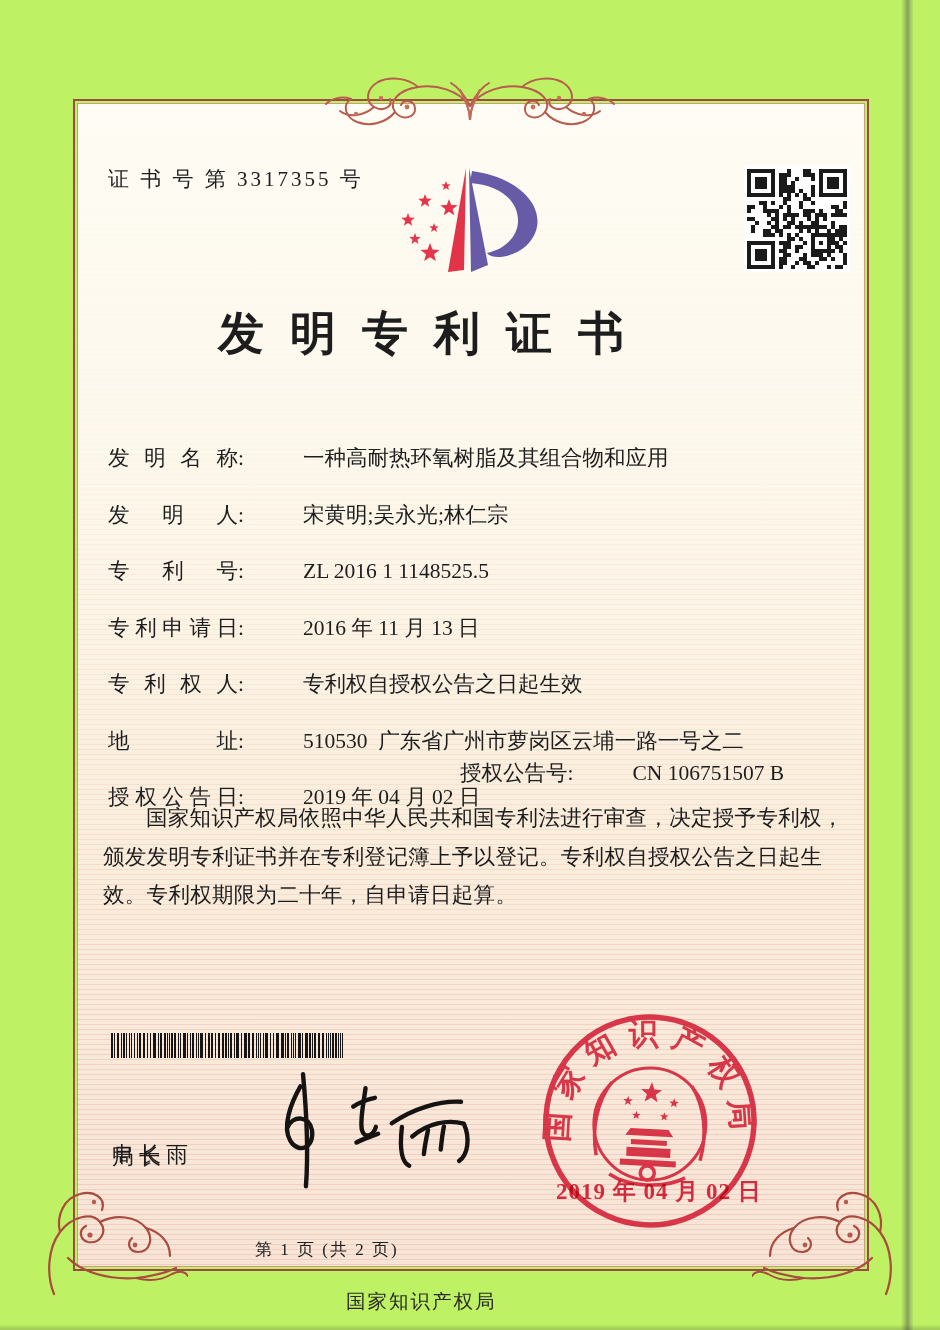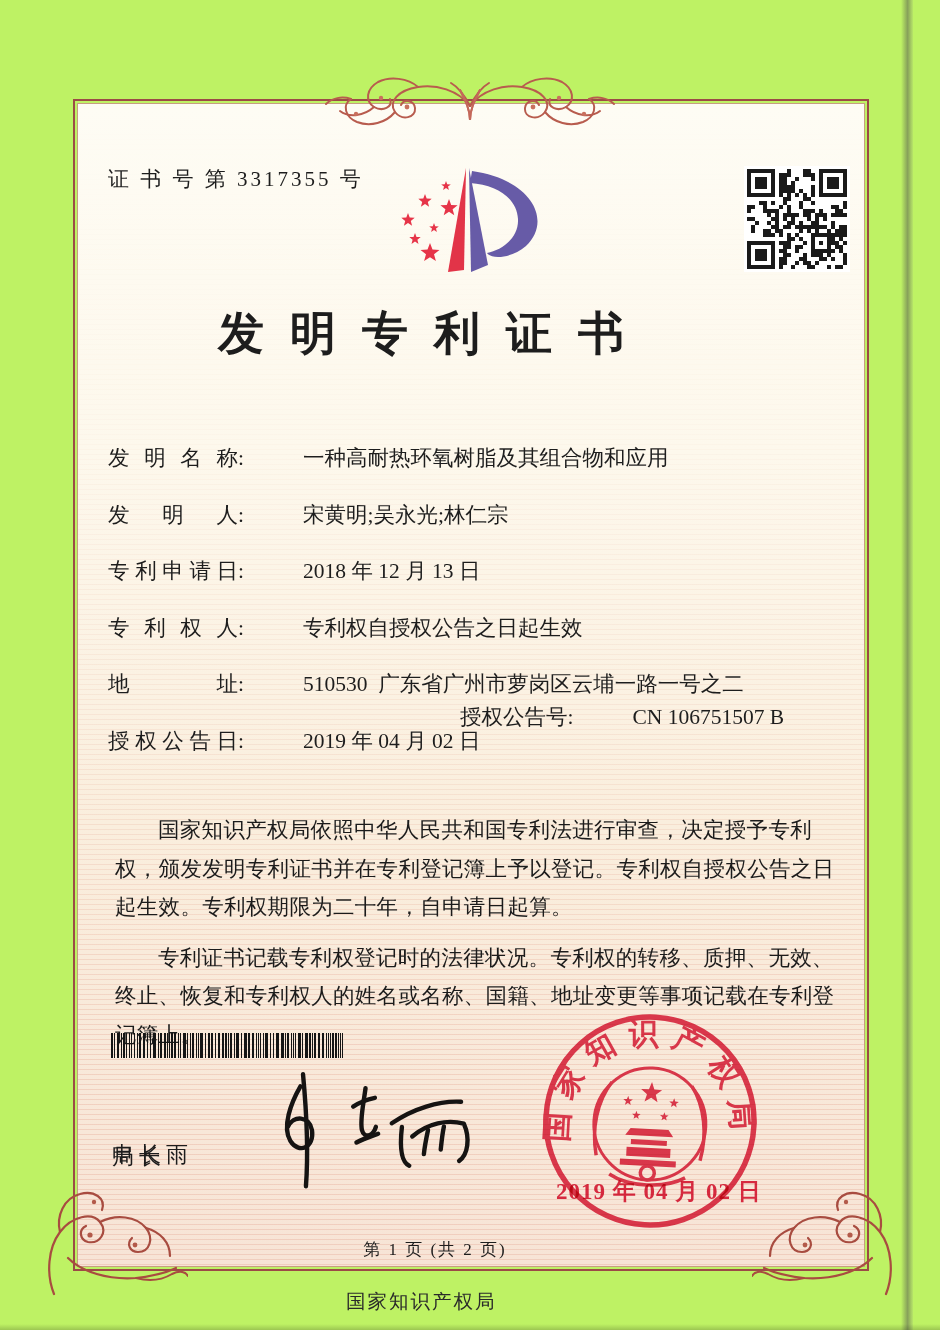--- a/index.html
+++ b/index.html
@@ -24,25 +24,25 @@
   .title{left:73px;top:303px;width:696px;text-align:center;font-size:46px;font-weight:bold;
          letter-spacing:26px;text-indent:26px;}
   .fields{left:108px;top:419px;width:740px;font-size:21.5px;}
   .frow{position:relative;height:56.5px;}
   .flabel{display:inline-block;width:130px;text-align:justify;text-align-last:justify;margin-top:24px;}
   .fcolon{display:inline-block;width:18px;}
   .fvalue{white-space:pre-wrap;margin-left:47px;}
   .grant2{position:absolute;left:352px;top:0;}
   .paras{left:103px;top:799px;width:748px;font-size:21.5px;line-height:38.5px;
          letter-spacing:.3px;color:#1b1b1b;}
-  .paras p{margin:12px;text-indent:2em;}
+  .paras p{margin:0;text-indent:2em;}
   .director{font-size:22px;letter-spacing:5px;}
   .seal-date{left:556px;top:1176px;font-size:23px;letter-spacing:1px;color:#dd2e4b;
              mix-blend-mode:multiply;font-weight:600;}
-  .page-info{left:255px;top:1238px;width:360px;text-align:center;font-size:17px;letter-spacing:2px;}
+  .page-info{left:255px;top:1238px;width:360px;text-align:left;font-size:17px;letter-spacing:2px;}
   .back-note{left:346px;top:1288px;font-size:19.5px;letter-spacing:2px;color:#2a2a2a;}
   .seal-svg{mix-blend-mode:multiply;opacity:.93;transform:rotate(3deg);}
   .sig-svg{mix-blend-mode:multiply;}
   .ornament{color:#b05a4c;}
 </style>
 </head>
 <body>
 
 <div class="page">
 
@@ -419,39 +419,41 @@
   <div class="abs title">发明专利证书</div>
 
   <div class="abs fields">
     <div class="frow">
       <span class="flabel">发明名称</span><span class="fcolon">:</span><span class="fvalue">一种高耐热环氧树脂及其组合物和应用</span>
     </div>
     <div class="frow">
       <span class="flabel">发明人</span><span class="fcolon">:</span><span class="fvalue">宋黄明;吴永光;林仁宗</span>
     </div>
     <div class="frow">
-      <span class="flabel">专利申请日</span><span class="fcolon">:</span><span class="fvalue">2018 年 12 月 13 日</span>
+      <span class="flabel">专利号</span><span class="fcolon">:</span><span class="fvalue">ZL 2016 1 1148525.5</span>
+    </div>
+    <div class="frow">
+      <span class="flabel">专利申请日</span><span class="fcolon">:</span><span class="fvalue">2016 年 11 月 13 日</span>
     </div>
     <div class="frow">
       <span class="flabel">专利权人</span><span class="fcolon">:</span><span class="fvalue">专利权自授权公告之日起生效</span>
     </div>
     <div class="frow">
       <span class="flabel">地址</span><span class="fcolon">:</span><span class="fvalue">510530  广东省广州市萝岗区云埔一路一号之二</span>
     </div>
     <div class="frow">
       <span class="flabel">授权公告日</span><span class="fcolon">:</span><span class="fvalue">2019 年 04 月 02 日</span>
       <span class="grant2">
         <span>授权公告号</span><span class="fcolon">:</span><span class="fvalue">CN 106751507 B</span>
       </span>
     </div>
   </div>
 
   <div class="abs paras">
     <p>国家知识产权局依照中华人民共和国专利法进行审查，决定授予专利权，颁发发明专利证书并在专利登记簿上予以登记。专利权自授权公告之日起生效。专利权期限为二十年，自申请日起算。</p>
-    <p>专利证书记载专利权登记时的法律状况。专利权的转移、质押、无效、终止、恢复和专利权人的姓名或名称、国籍、地址变更等事项记载在专利登记簿上。</p>
   </div>
 
   <svg class="abs" id="barcode-svg" style="left:110px;top:1033px;" width="237" height="25" viewBox="0 0 237 25">
       <rect x="1" y="0" width="2" height="25" fill="#151515"></rect>
       <rect x="4" y="0" width="1" height="25" fill="#151515"></rect>
       <rect x="7" y="0" width="2" height="25" fill="#151515"></rect>
       <rect x="11" y="0" width="1" height="25" fill="#151515"></rect>
       <rect x="13" y="0" width="2" height="25" fill="#151515"></rect>
       <rect x="16" y="0" width="1" height="25" fill="#151515"></rect>
       <rect x="19" y="0" width="1" height="25" fill="#151515"></rect>

